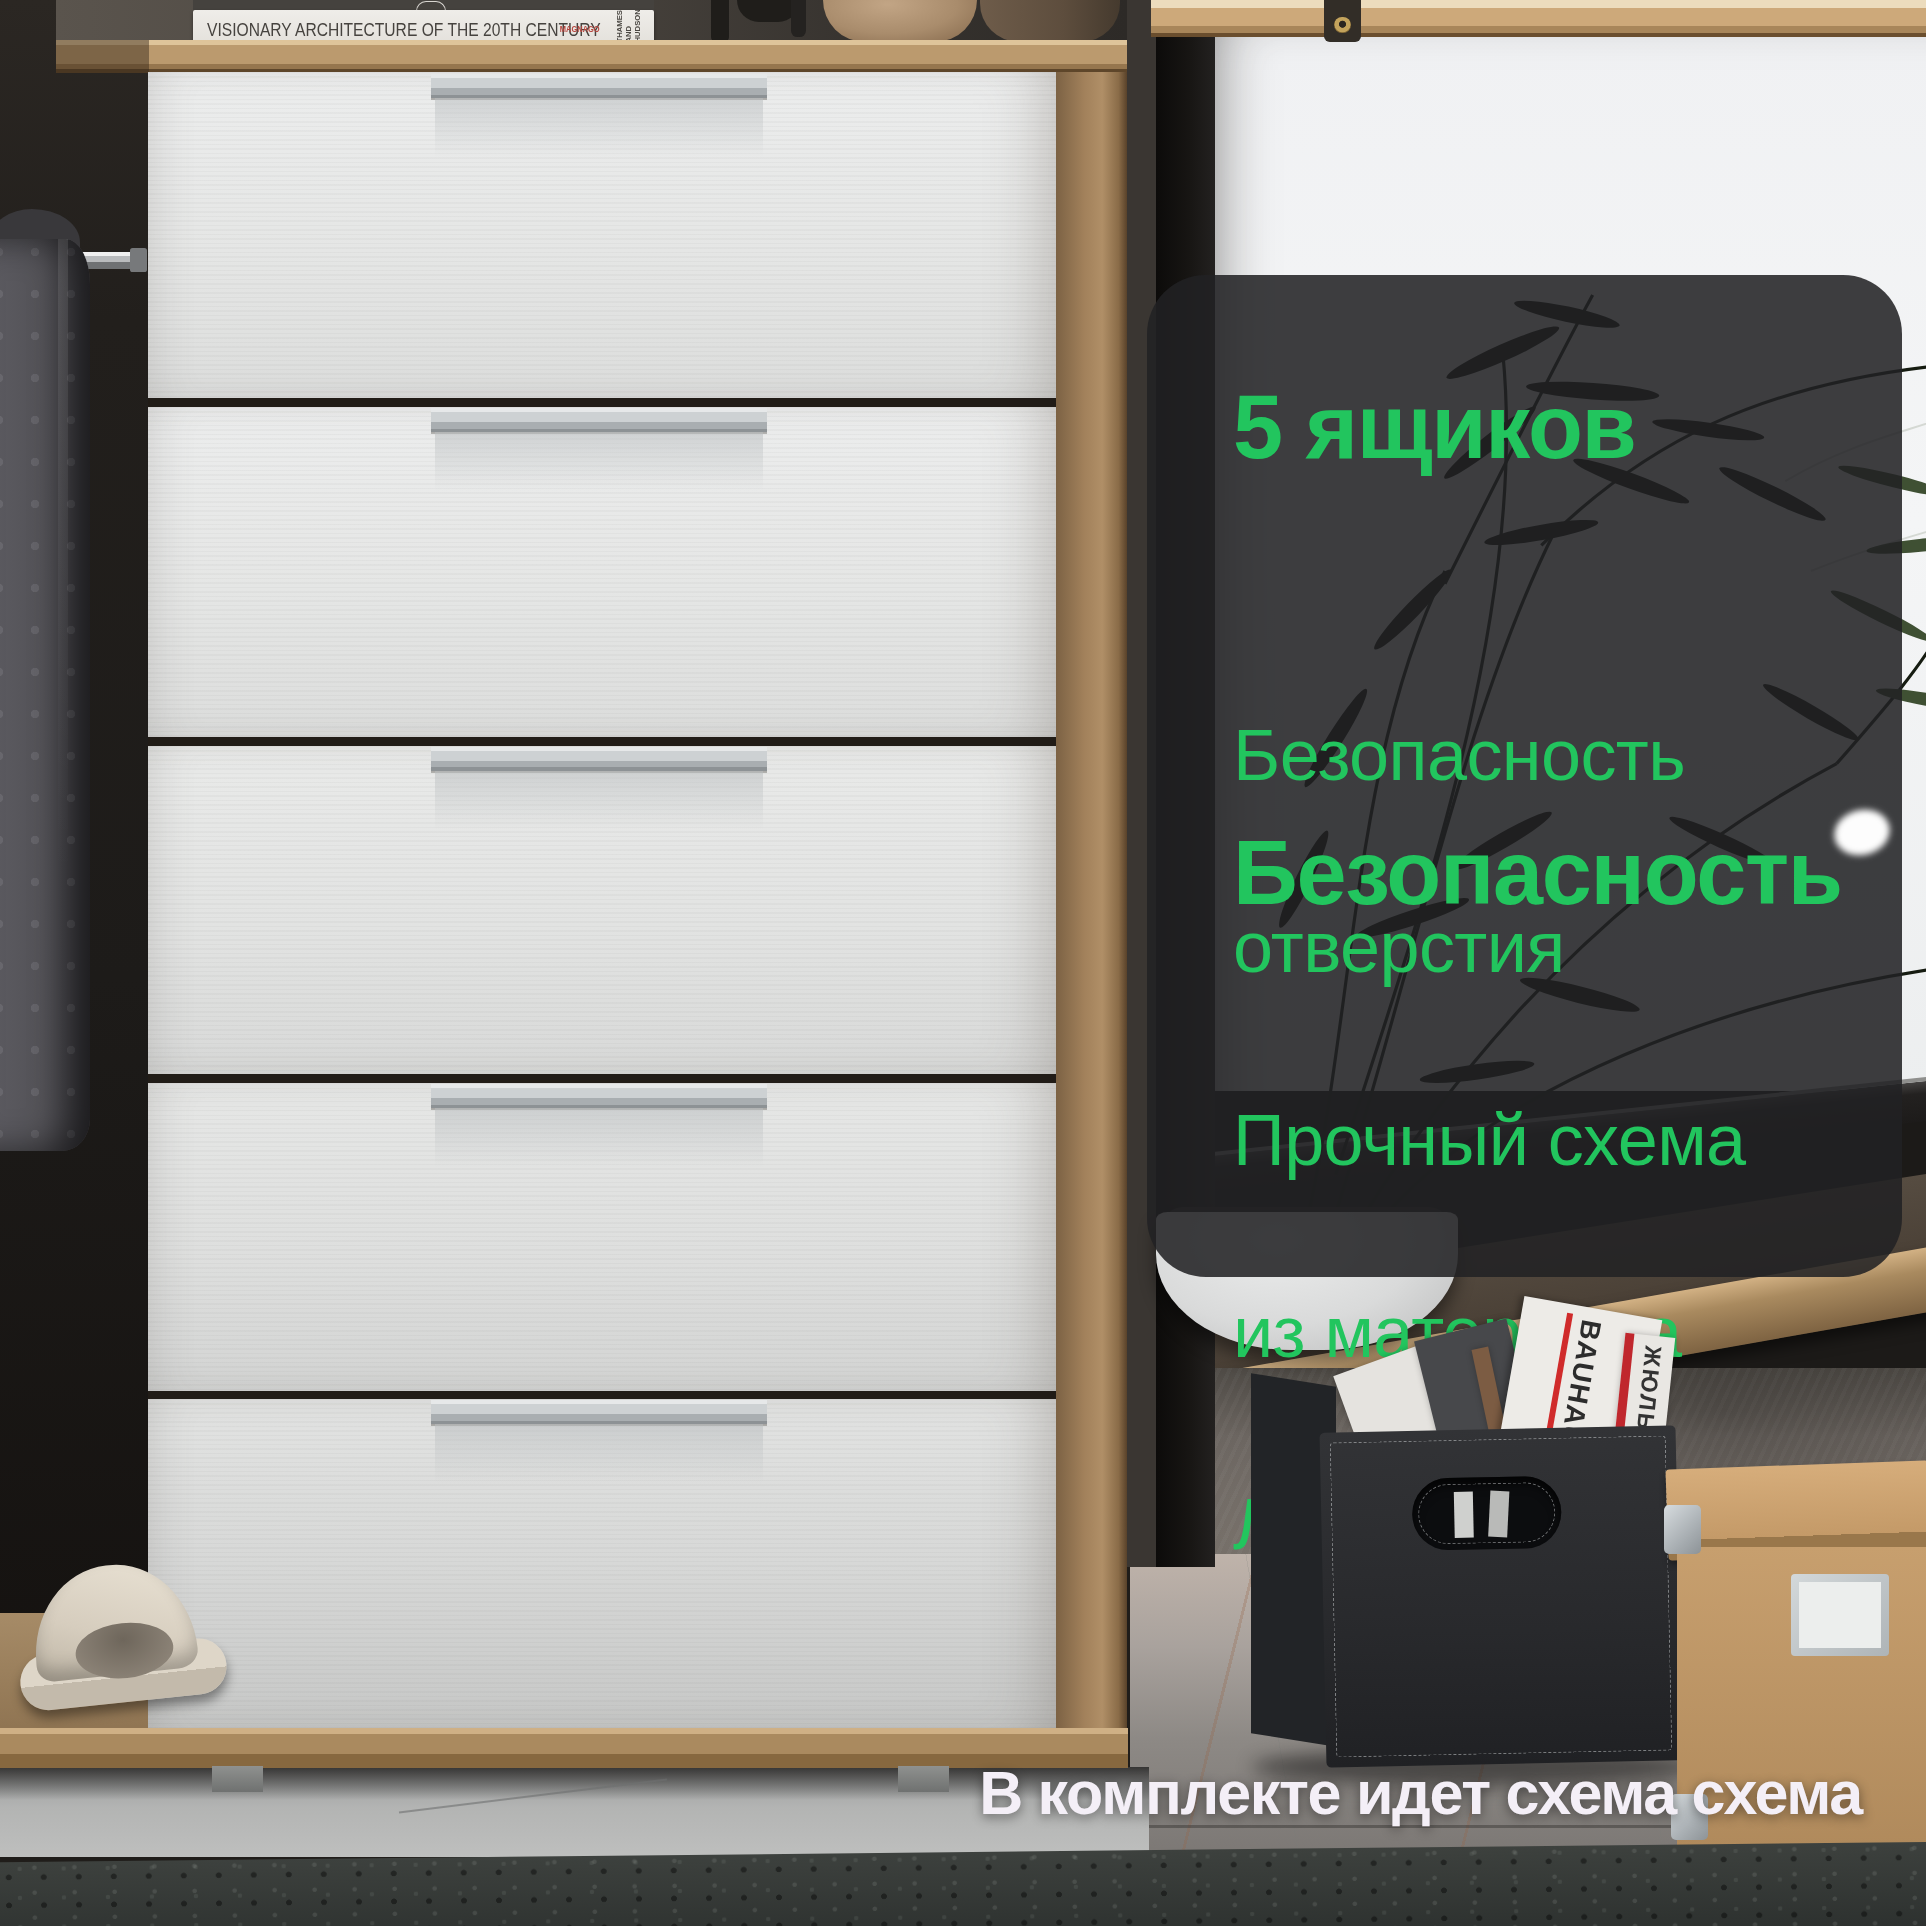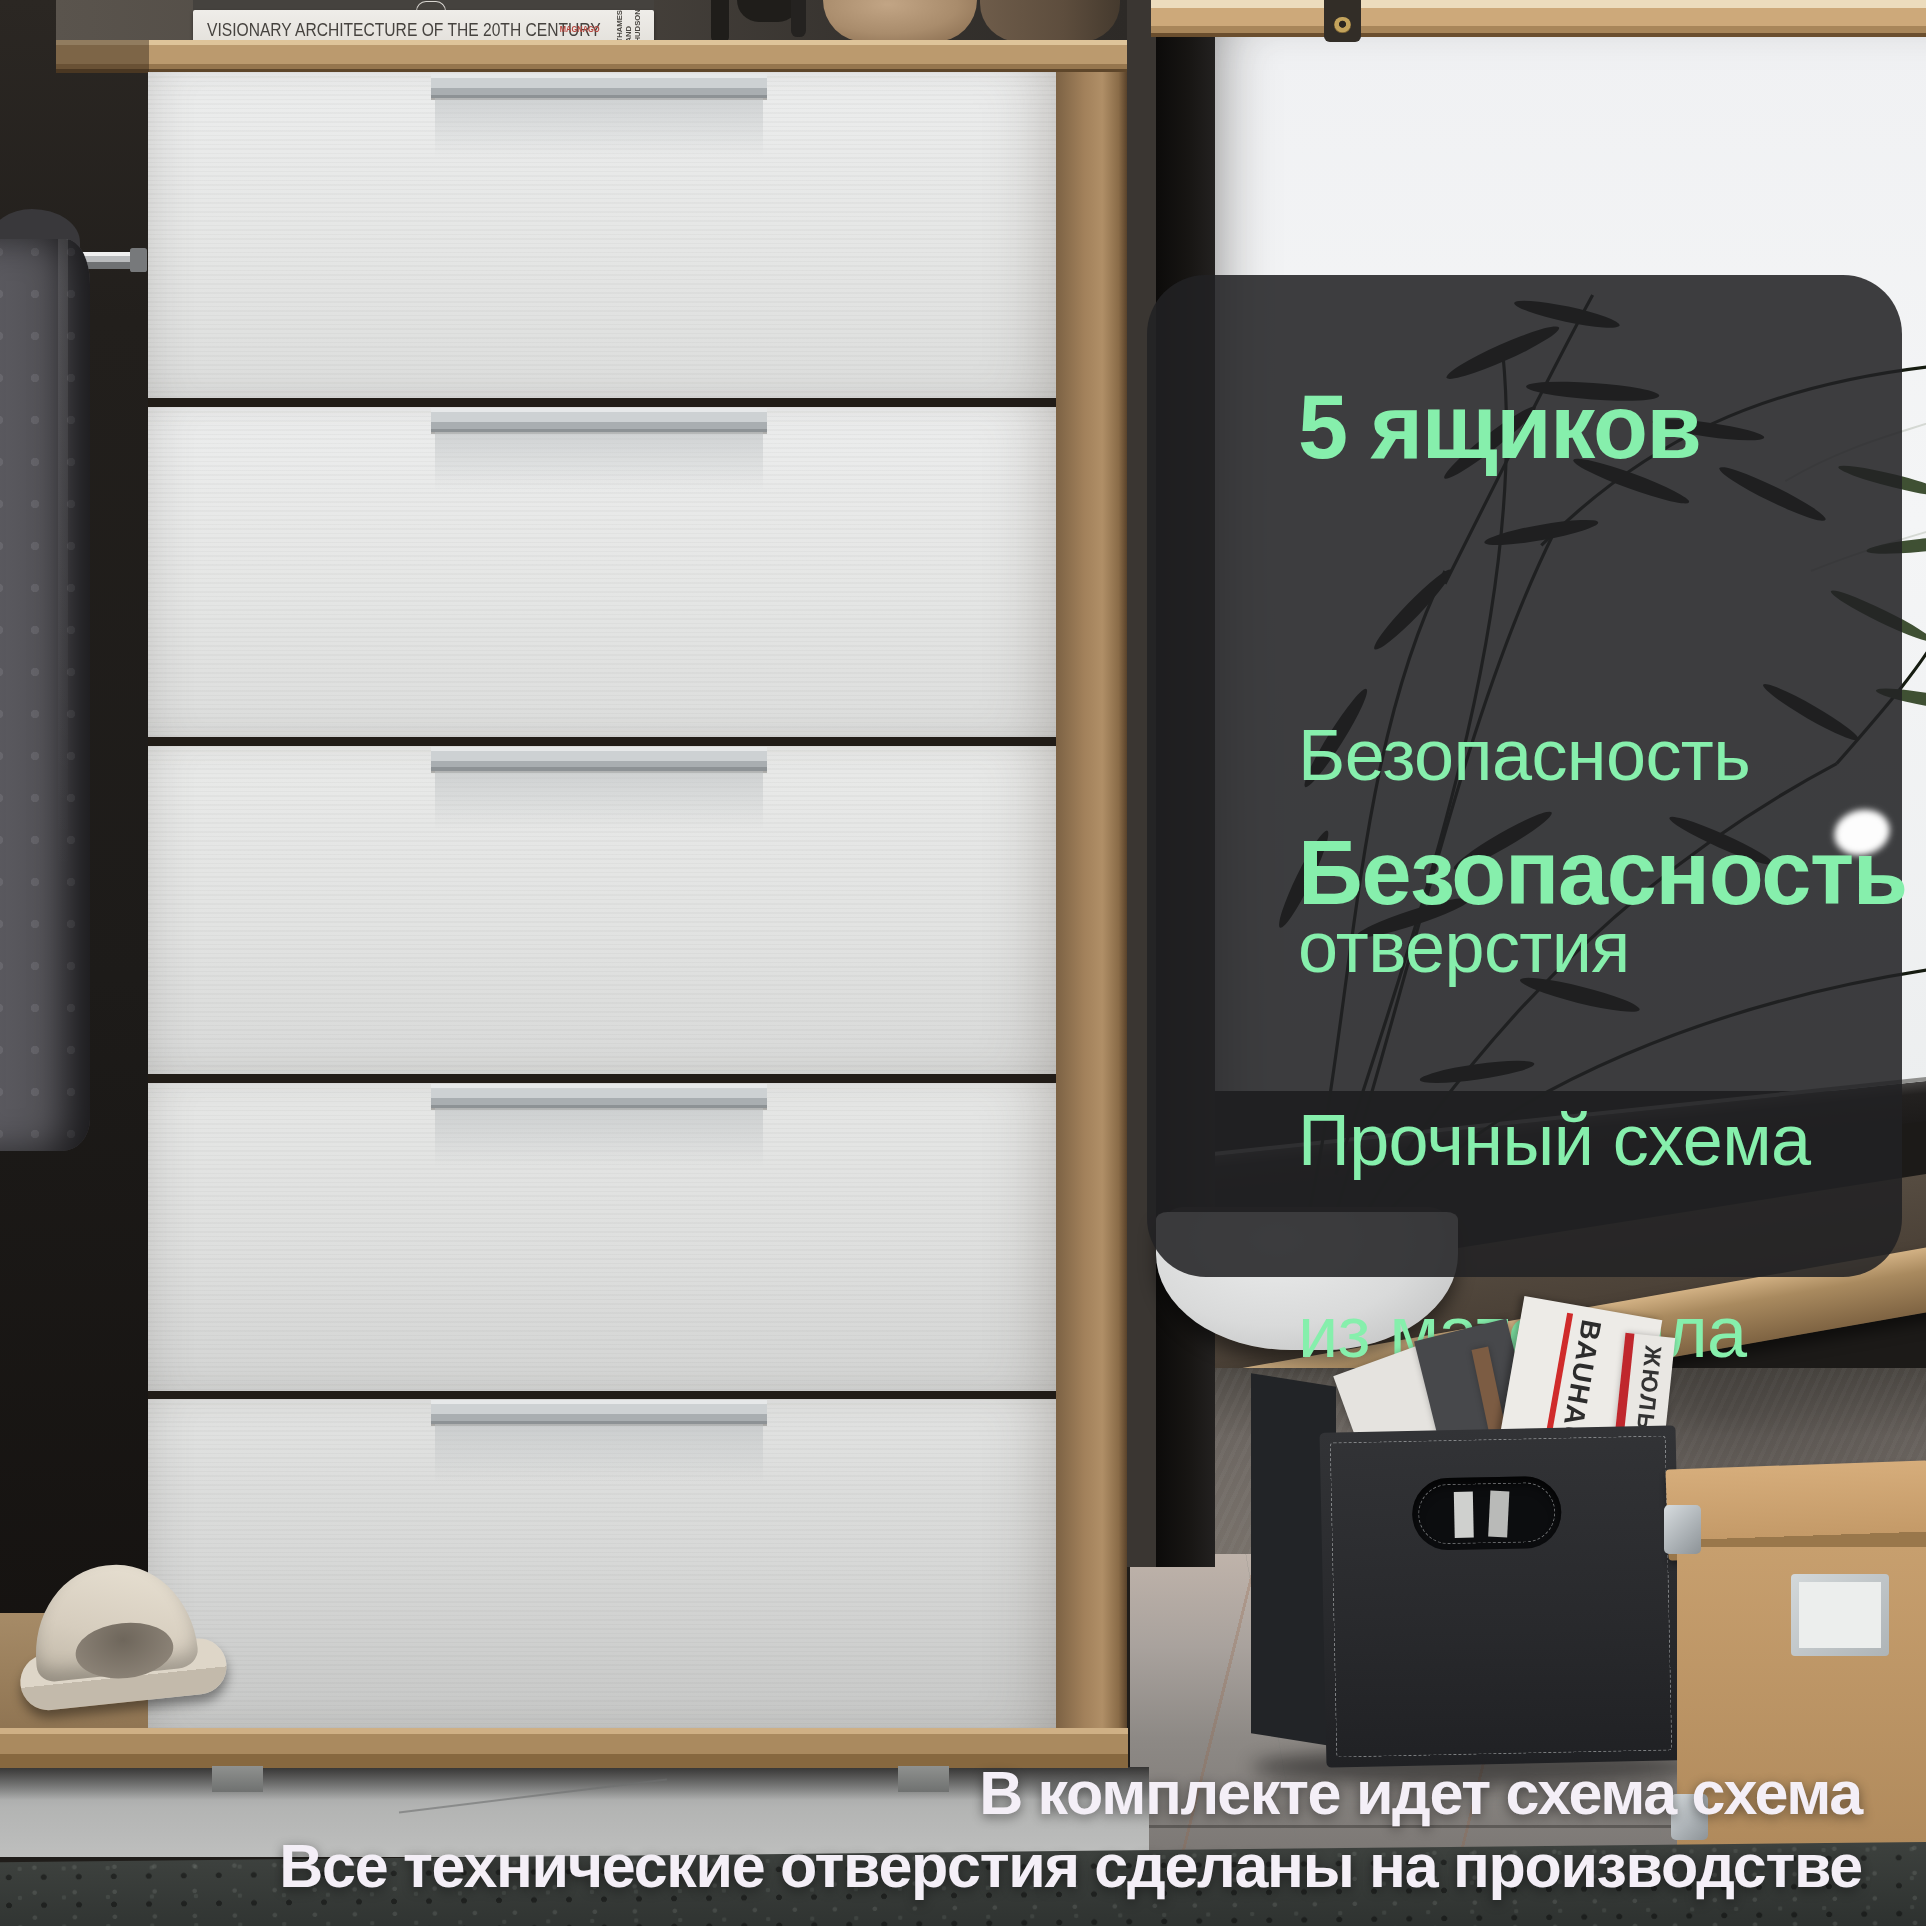--- a/index.html
+++ b/index.html
@@ -54,21 +54,21 @@
          radial-gradient(circle 9px at 46px 14px, #3a3733 60%, transparent 62%),
          radial-gradient(circle 9.6px at 76px 22px, #55514c 60%, transparent 62%),
          #2f2c29;
        background-size:90px 40px;}
   .bloom{left:1834px;top:810px;width:56px;height:45px;border-radius:50%;
          background:#fdfdfd;filter:blur(3.2px);transform:rotate(-14deg);}
 
   
   .panel{left:1147px;top:275px;width:755px;height:1002px;border-radius:59px;
          background:rgba(33,33,36,.87);}
-  .p-text{left:1298px;color:#86efac;white-space:pre-line;}
+  .p-text{left:1233px;color:#22c55e;white-space:pre-line;}
   .p-h{font-size:90px;font-weight:700;letter-spacing:-1.3px;line-height:1.05;}
   .p-b{font-size:72px;font-weight:400;letter-spacing:-0.6px;line-height:96px;}
   .t-h1{top:380px;}
   .t-b1{top:611px;}
   .t-h2{top:826px;}
   .t-b2{top:996px;}
 
   
   .top-bg{left:56px;top:0;width:1071px;height:42px;
           background:linear-gradient(90deg,#5a544d 0%,#4a453f 45%,#37332f 75%,#2d2a27 100%);}
@@ -375,15 +375,14 @@
 
   <div class="abs slipper">
     <div class="abs sl-sole"></div>
     <div class="abs sl-vamp"></div>
     <div class="abs sl-hole"></div>
   </div>
 
   <div class="abs carpet"></div>
 
   <div class="abs caption cap1">В комплекте идет схема схема</div>
-  <div class="abs caption cap2">Все технические отверстия сделаны на производстве</div>
 </div>
 
 
 </body></html>

